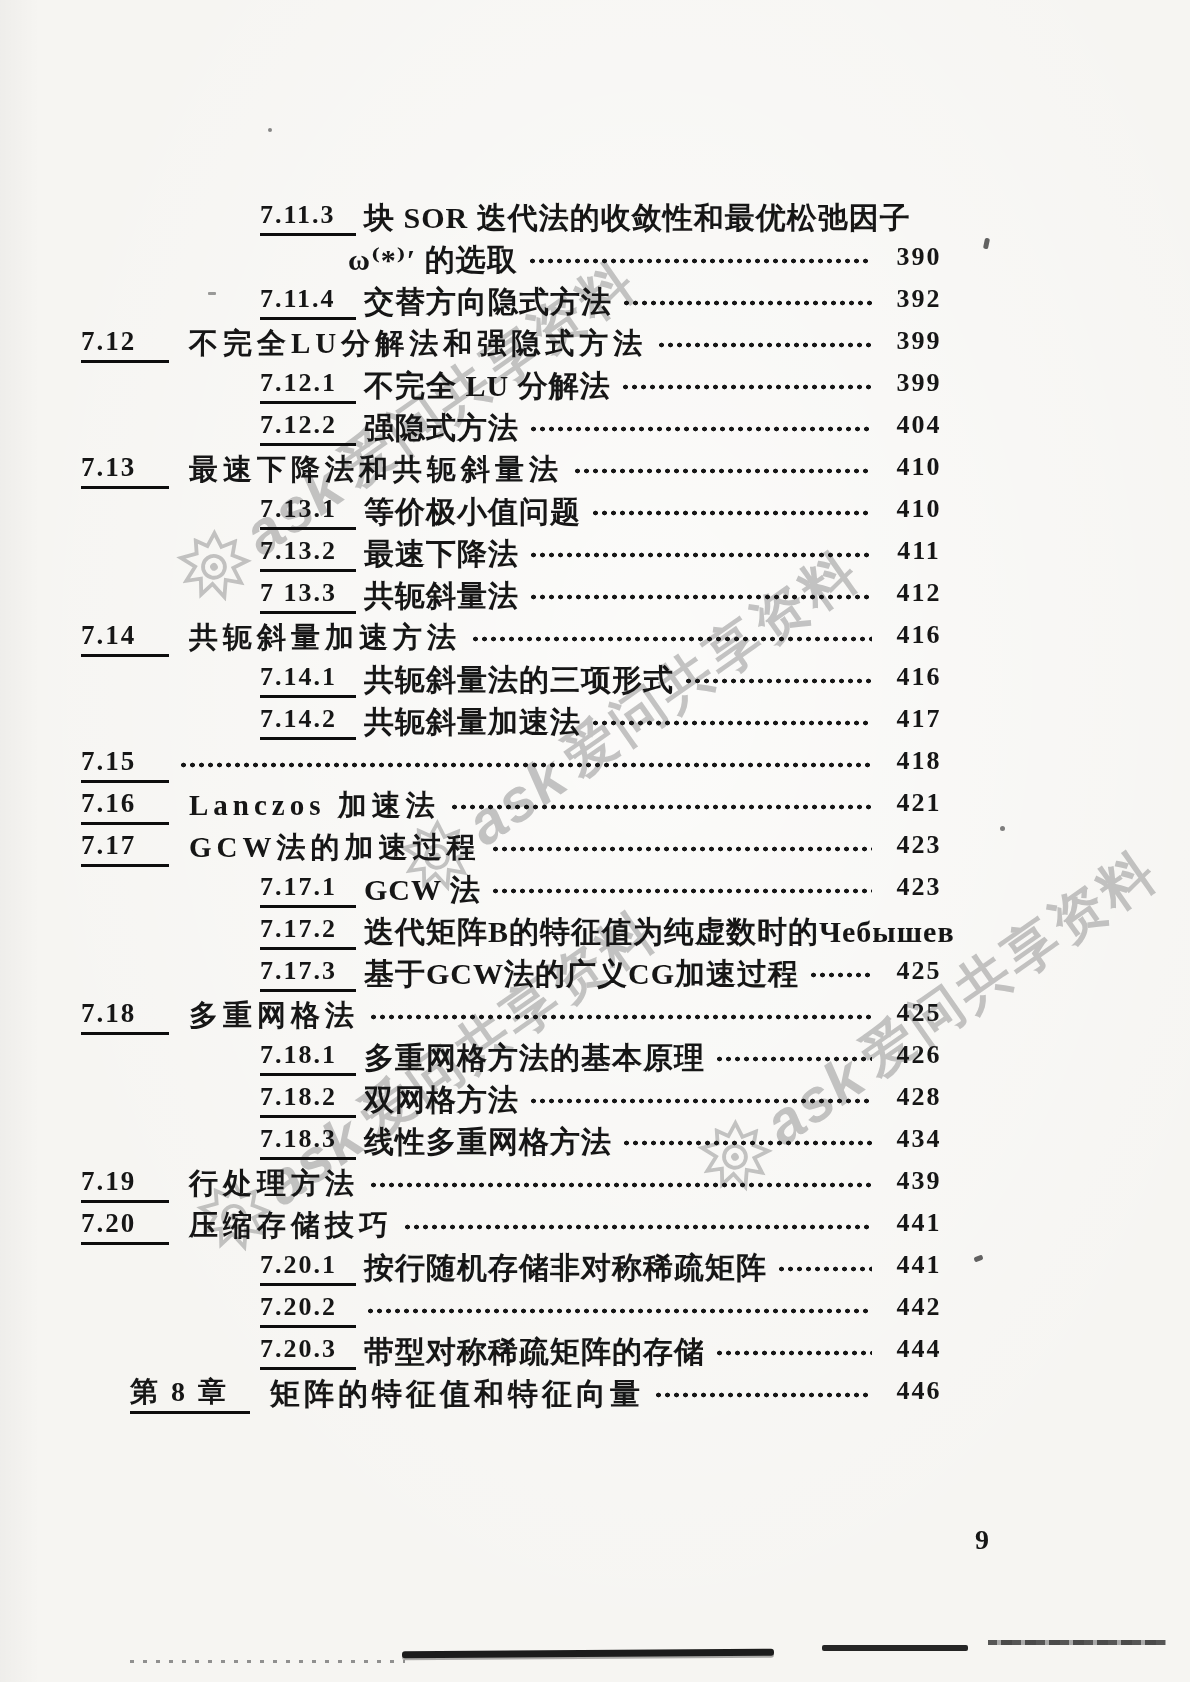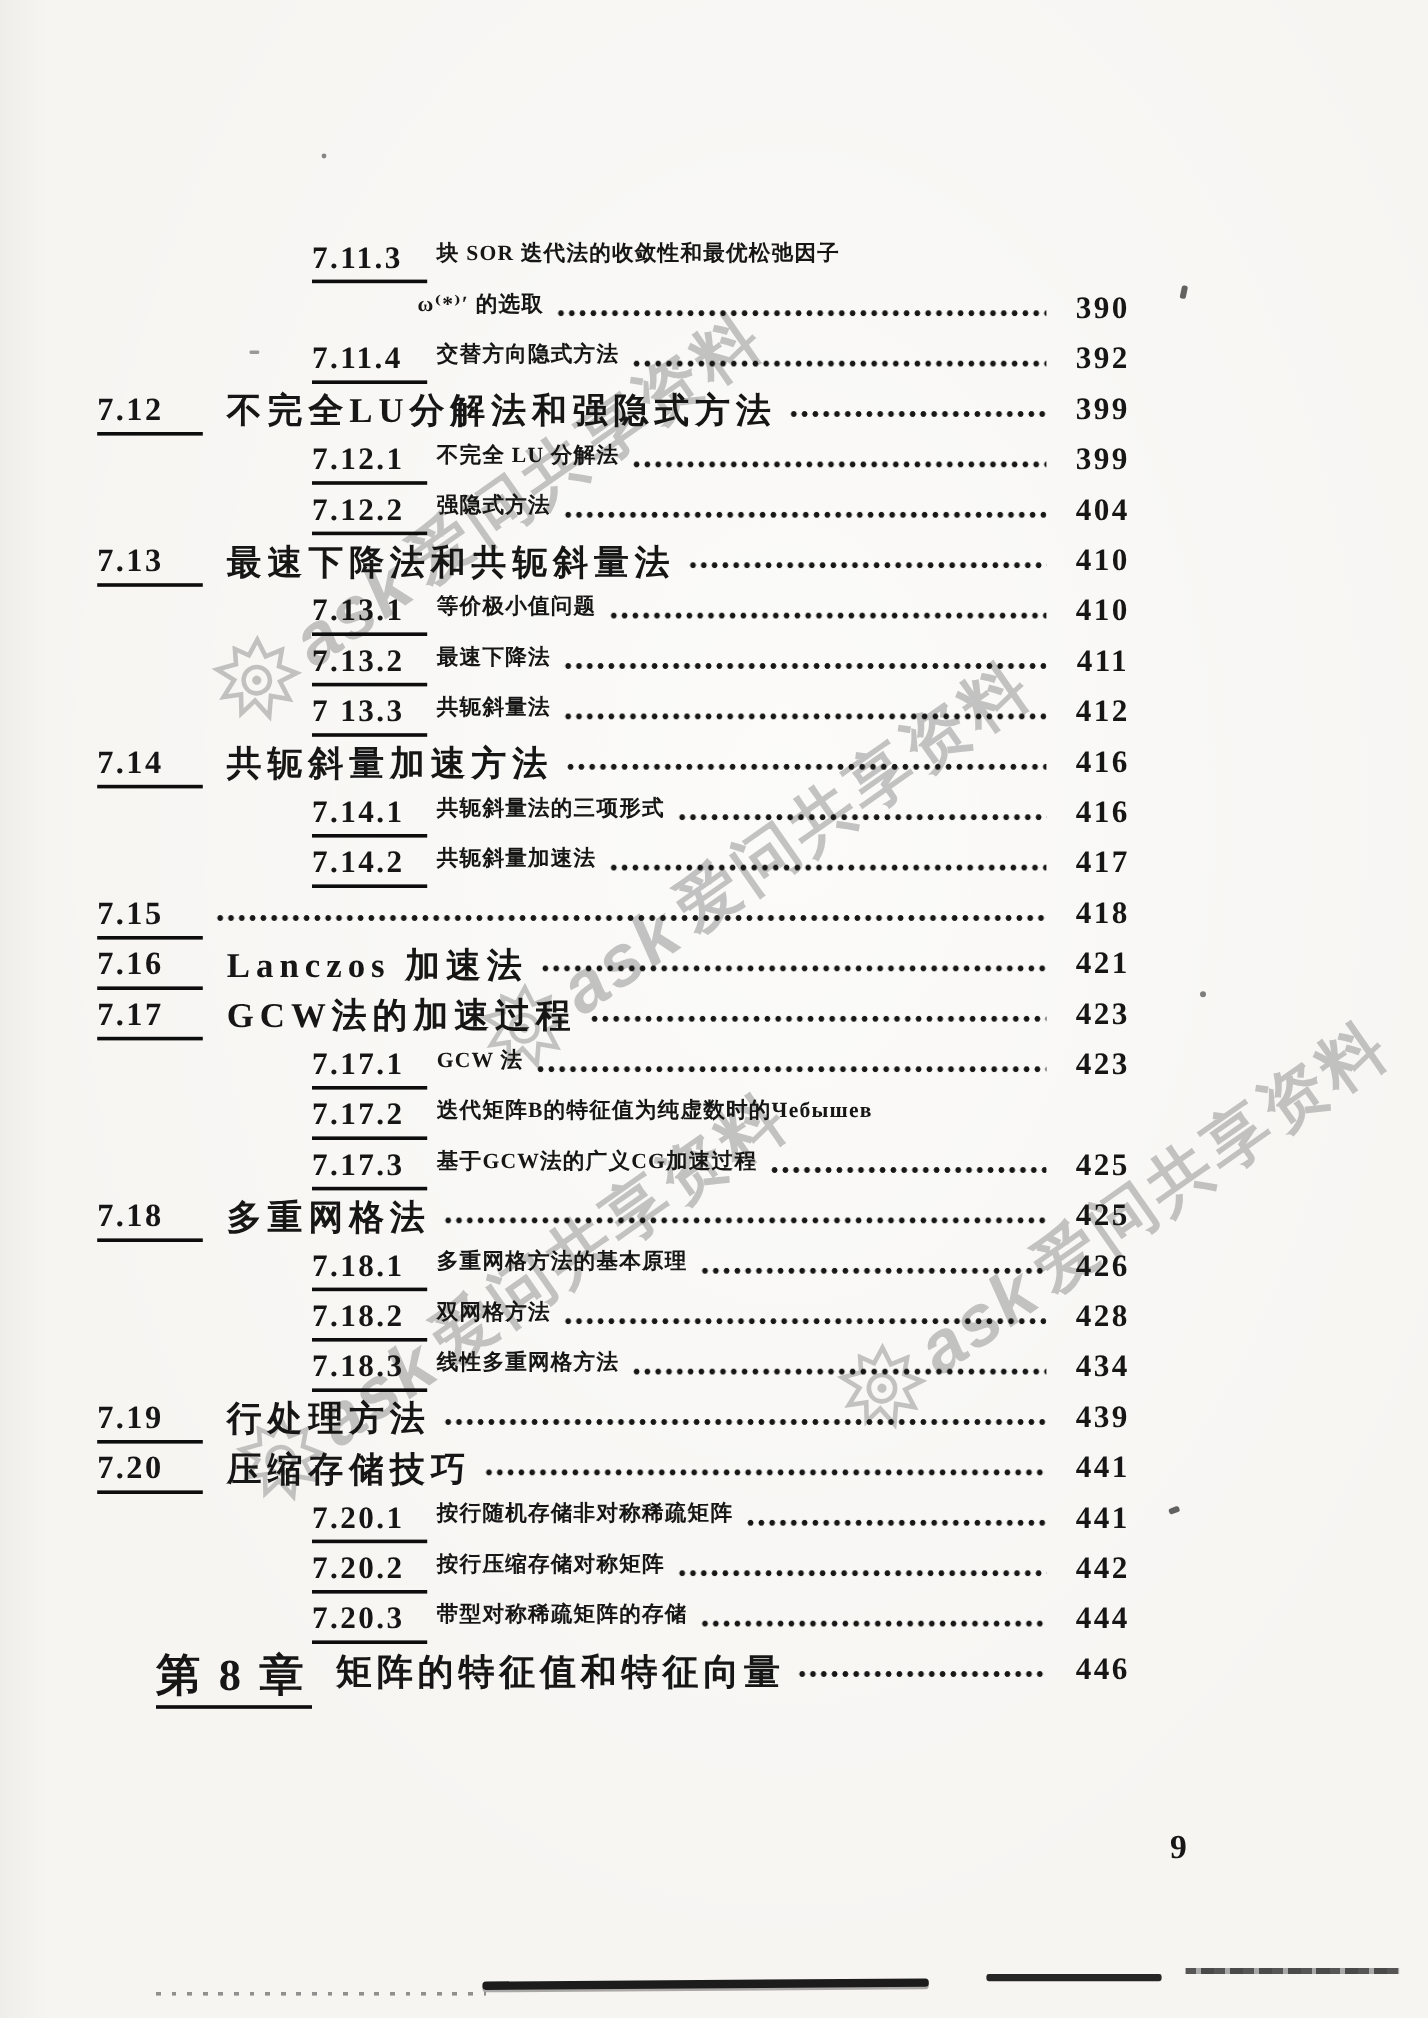--- a/index.html
+++ b/index.html
@@ -13,35 +13,35 @@
     color:#161616;
   }
   
   #toc{ position:absolute; left:0; top:201px; width:1154px; z-index:2; }
   .row{ display:flex; align-items:flex-start; height:42px; padding-right:196px; }
   .num{
     flex:none; font-weight:bold; font-size:26px; line-height:1.1;
     letter-spacing:2px; border-bottom:3px solid #0d0d0d; padding:0 4px 3px 0;
     white-space:nowrap;
   }
-  .title{ flex:none; font-weight:bold; font-size:18px; line-height:1.15; letter-spacing:1px; white-space:nowrap; }
+  .title{ flex:none; font-weight:bold; font-size:30px; line-height:1.15; letter-spacing:1px; white-space:nowrap; }
   .leader{
     flex:1 1 auto; height:8px; margin:14px 8px 0 10px;
     background-image:radial-gradient(circle, #171717 2.1px, rgba(0,0,0,0) 2.7px);
     background-size:9px 8px; background-repeat:repeat-x; background-position:left center;
     min-width:0;
   }
   .pg{ flex:none; width:78px; text-align:center; font-weight:bold; font-size:26px; letter-spacing:2px; line-height:1.1; }
   
   .lvl-main  .num{ margin-left:81px; min-width:84px; font-size:27px; }
   .lvl-main  .title{ margin-left:20px; font-size:29px; letter-spacing:5px; }
   .lvl-sub   .num{ margin-left:260px; min-width:92px; }
   .lvl-sub   .title{ margin-left:8px; }
   .lvl-cont  .title{ margin-left:348px; }
-  .lvl-chapter .num{ margin-left:130px; min-width:116px; font-size:37px; letter-spacing:3px; }
+  .lvl-chapter .num{ margin-left:130px; min-width:116px; font-size:28px; letter-spacing:3px; }
   .lvl-chapter .title{ margin-left:20px; font-size:30px; letter-spacing:4px; }
   .hidden{ visibility:hidden; }
   
   #pagenum{
     position:absolute; top:1524px; right:200px; z-index:2;
     font-size:28px; font-weight:bold; letter-spacing:1px;
   }
   
   .watermark{
     position:absolute; z-index:1; display:flex; align-items:center; gap:10px;
@@ -294,21 +294,20 @@
 
     <div class="row lvl-sub">
       <span class="num">7.20.1</span>
       <span class="title">按行随机存储非对称稀疏矩阵</span>
       <span class="leader"></span>
       <span class="pg">441</span>
     </div>
 
     <div class="row lvl-sub">
       <span class="num">7.20.2</span>
-      <span class="title">按行压缩存储对称矩阵</span>
       <span class="leader"></span>
       <span class="pg">442</span>
     </div>
 
     <div class="row lvl-sub">
       <span class="num">7.20.3</span>
       <span class="title">带型对称稀疏矩阵的存储</span>
       <span class="leader"></span>
       <span class="pg">444</span>
     </div>

